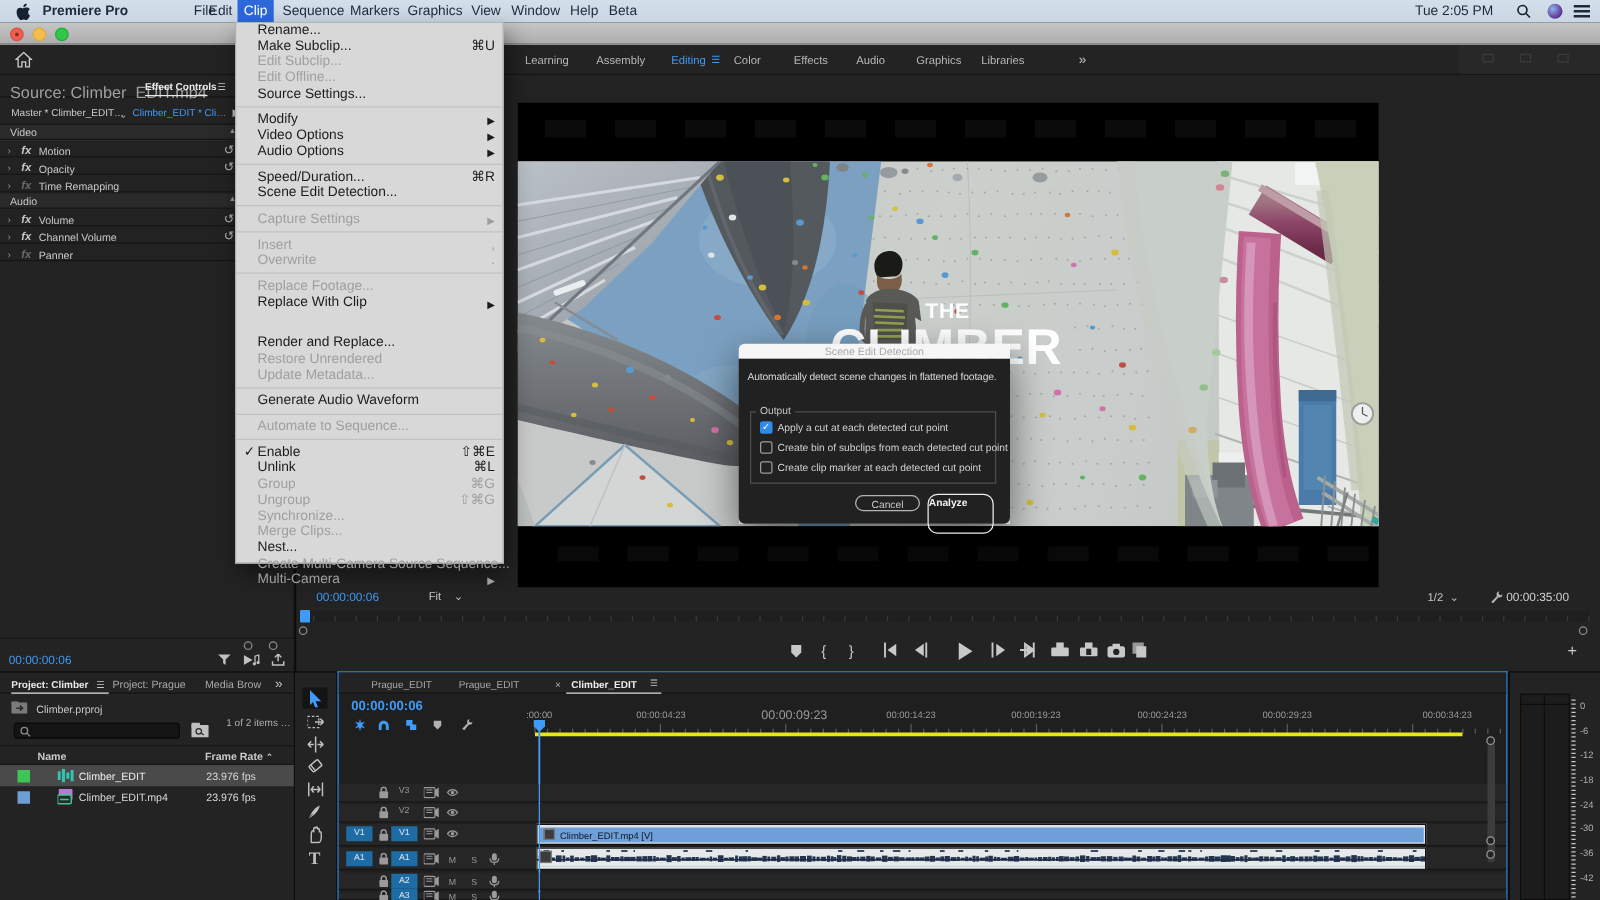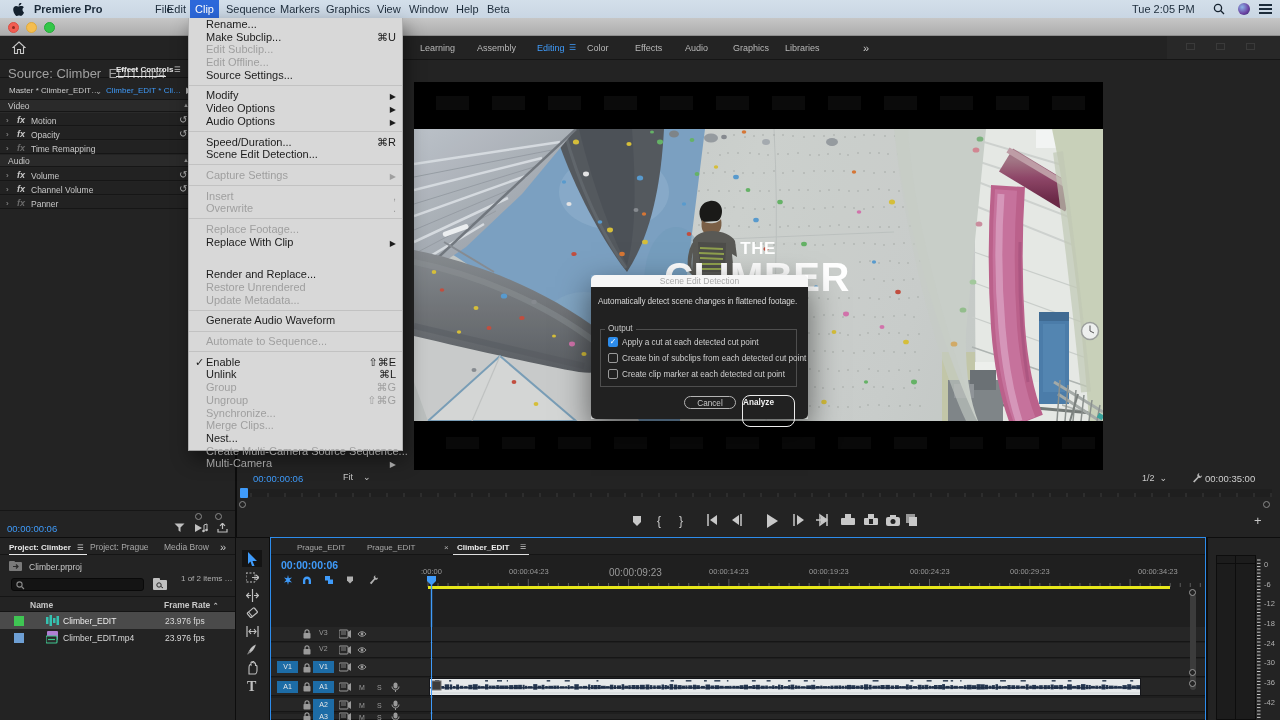--- a/index.html
+++ b/index.html
@@ -1147,20 +1147,25 @@
           <path d="M2,3 L7,3 M2,5 L7,5" stroke="#9a9a9a" stroke-width="0.8"></path>
           <path d="M9,3 L12,1 L12,9 L9,7 Z" fill="#9a9a9a"></path>
           <text x="20" y="8" font-size="7" fill="#9a9a9a" font-family="Liberation Sans">M</text>
           <text x="38" y="8" font-size="7" fill="#9a9a9a" font-family="Liberation Sans">S</text>
           <g transform="translate(52,0)">
             <rect x="2.5" y="0.5" width="4" height="6" rx="2" fill="#9a9a9a"></rect>
             <path d="M1,4.5 C1,9 8,9 8,4.5 M4.5,8 L4.5,10" stroke="#9a9a9a" stroke-width="1" fill="none"></path>
           </g>
         </svg>
       </div>
+    <div class="abs" style="left:158px;top:121px;width:712px;height:17px;background:#e2e2e2;border:1px solid #111;">
+  <div class="abs" style="left:1.5px;top:1.5px;width:707px;height:12px;background:#6f9fd8;"></div>
+  <div class="abs" style="left:5px;top:3px;width:9px;height:9px;background:#3c3c3c;border:1px solid #777;"></div>
+  <div class="abs" style="left:18px;top:3.5px;color:#0e1620;font-size:7.5px;">Climber_EDIT.mp4 [V]</div>
+</div>
     <svg class="abs" style="left:158px;top:140px;" width="712" height="18" viewBox="0 0 712 18">
         <rect x="0" y="0" width="712" height="18" fill="#e6e9ea"></rect>
         <rect x="6.0" y="2" width="4.4" height="1.6" fill="#3a4a5e"></rect>
         <rect x="20.1" y="2" width="2.1" height="1.6" fill="#3a4a5e"></rect>
         <rect x="56.1" y="2" width="2.9" height="1.6" fill="#3a4a5e"></rect>
         <rect x="68.0" y="2" width="5.0" height="1.6" fill="#3a4a5e"></rect>
         <rect x="77.8" y="2" width="1.2" height="1.6" fill="#3a4a5e"></rect>
         <rect x="117.7" y="2" width="3.5" height="1.6" fill="#3a4a5e"></rect>
         <rect x="135.7" y="2" width="5.1" height="1.6" fill="#3a4a5e"></rect>
         <rect x="167.5" y="2" width="1.9" height="1.6" fill="#3a4a5e"></rect>

